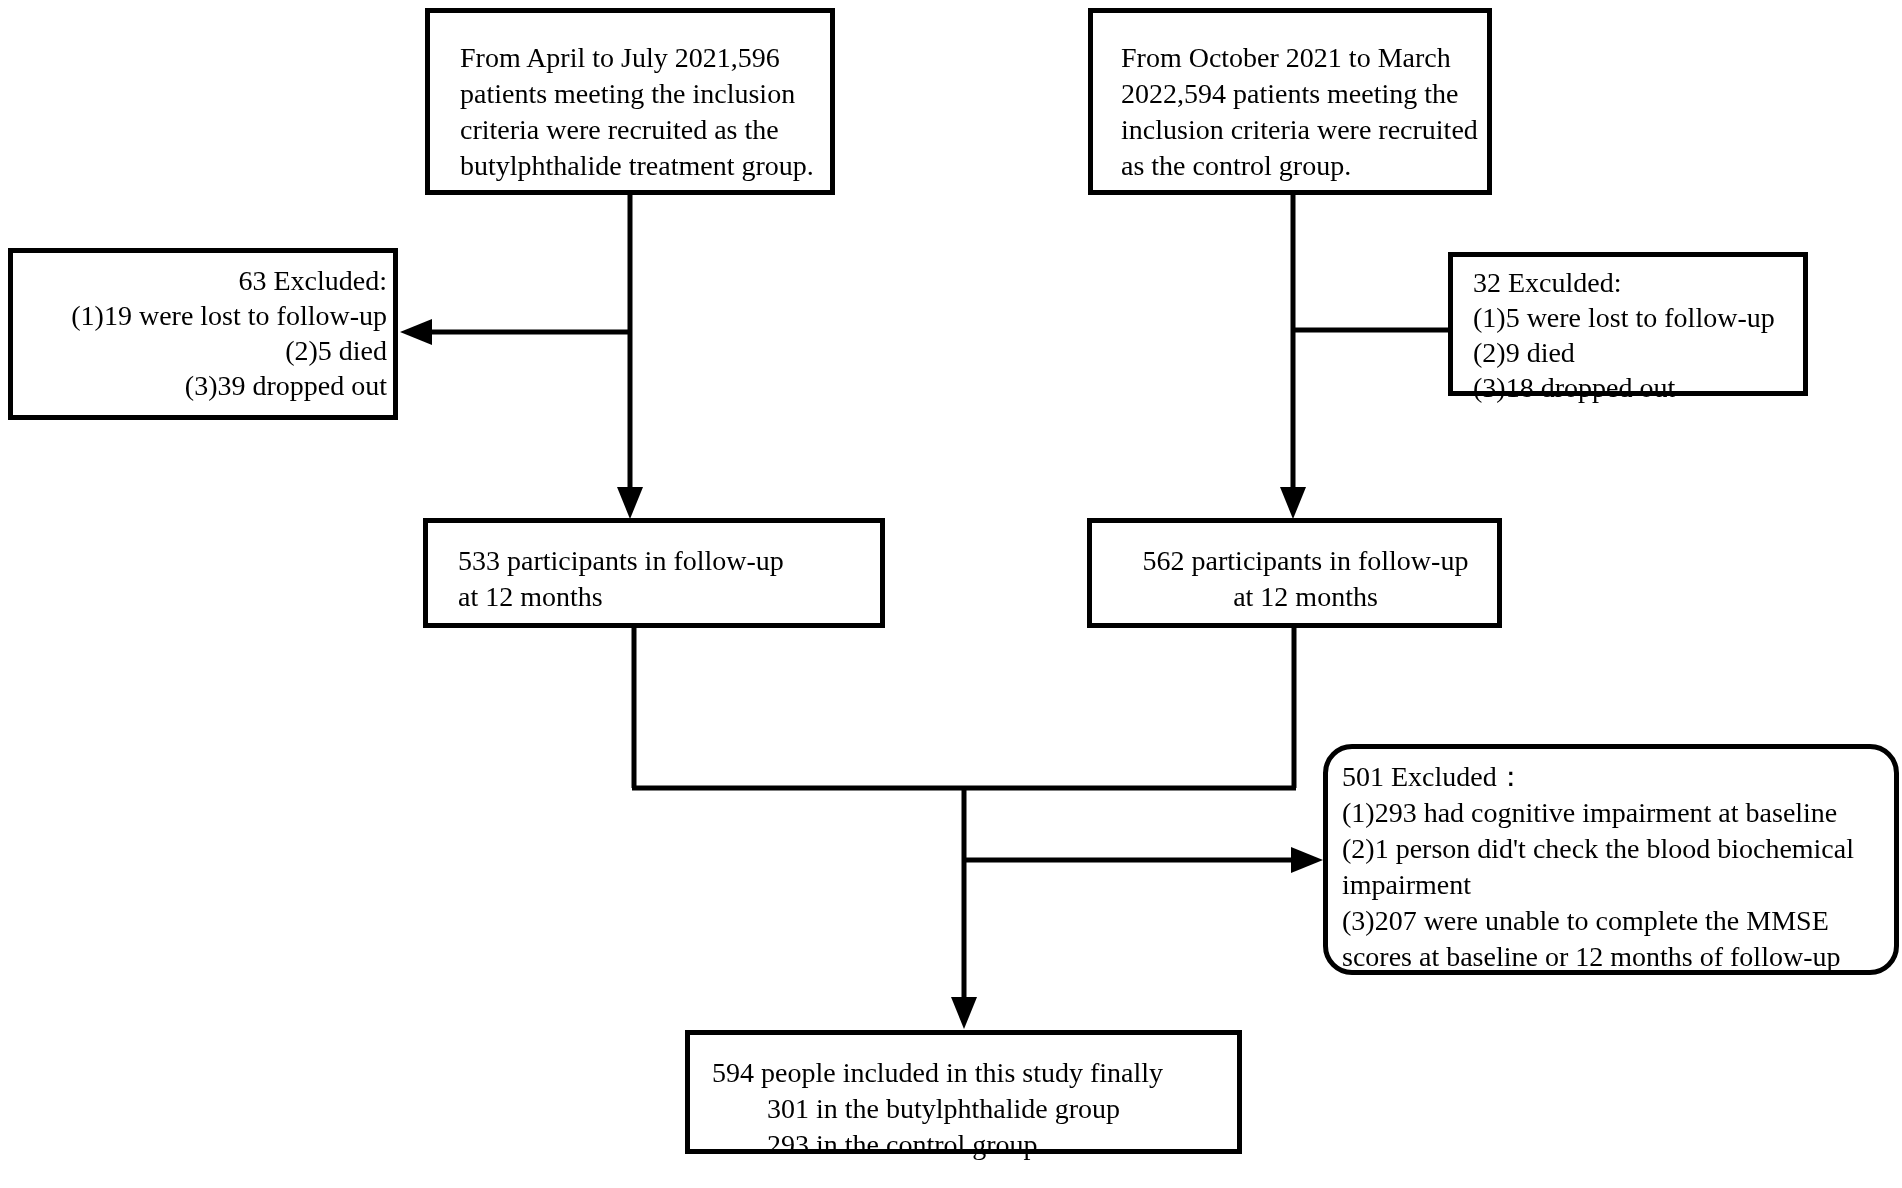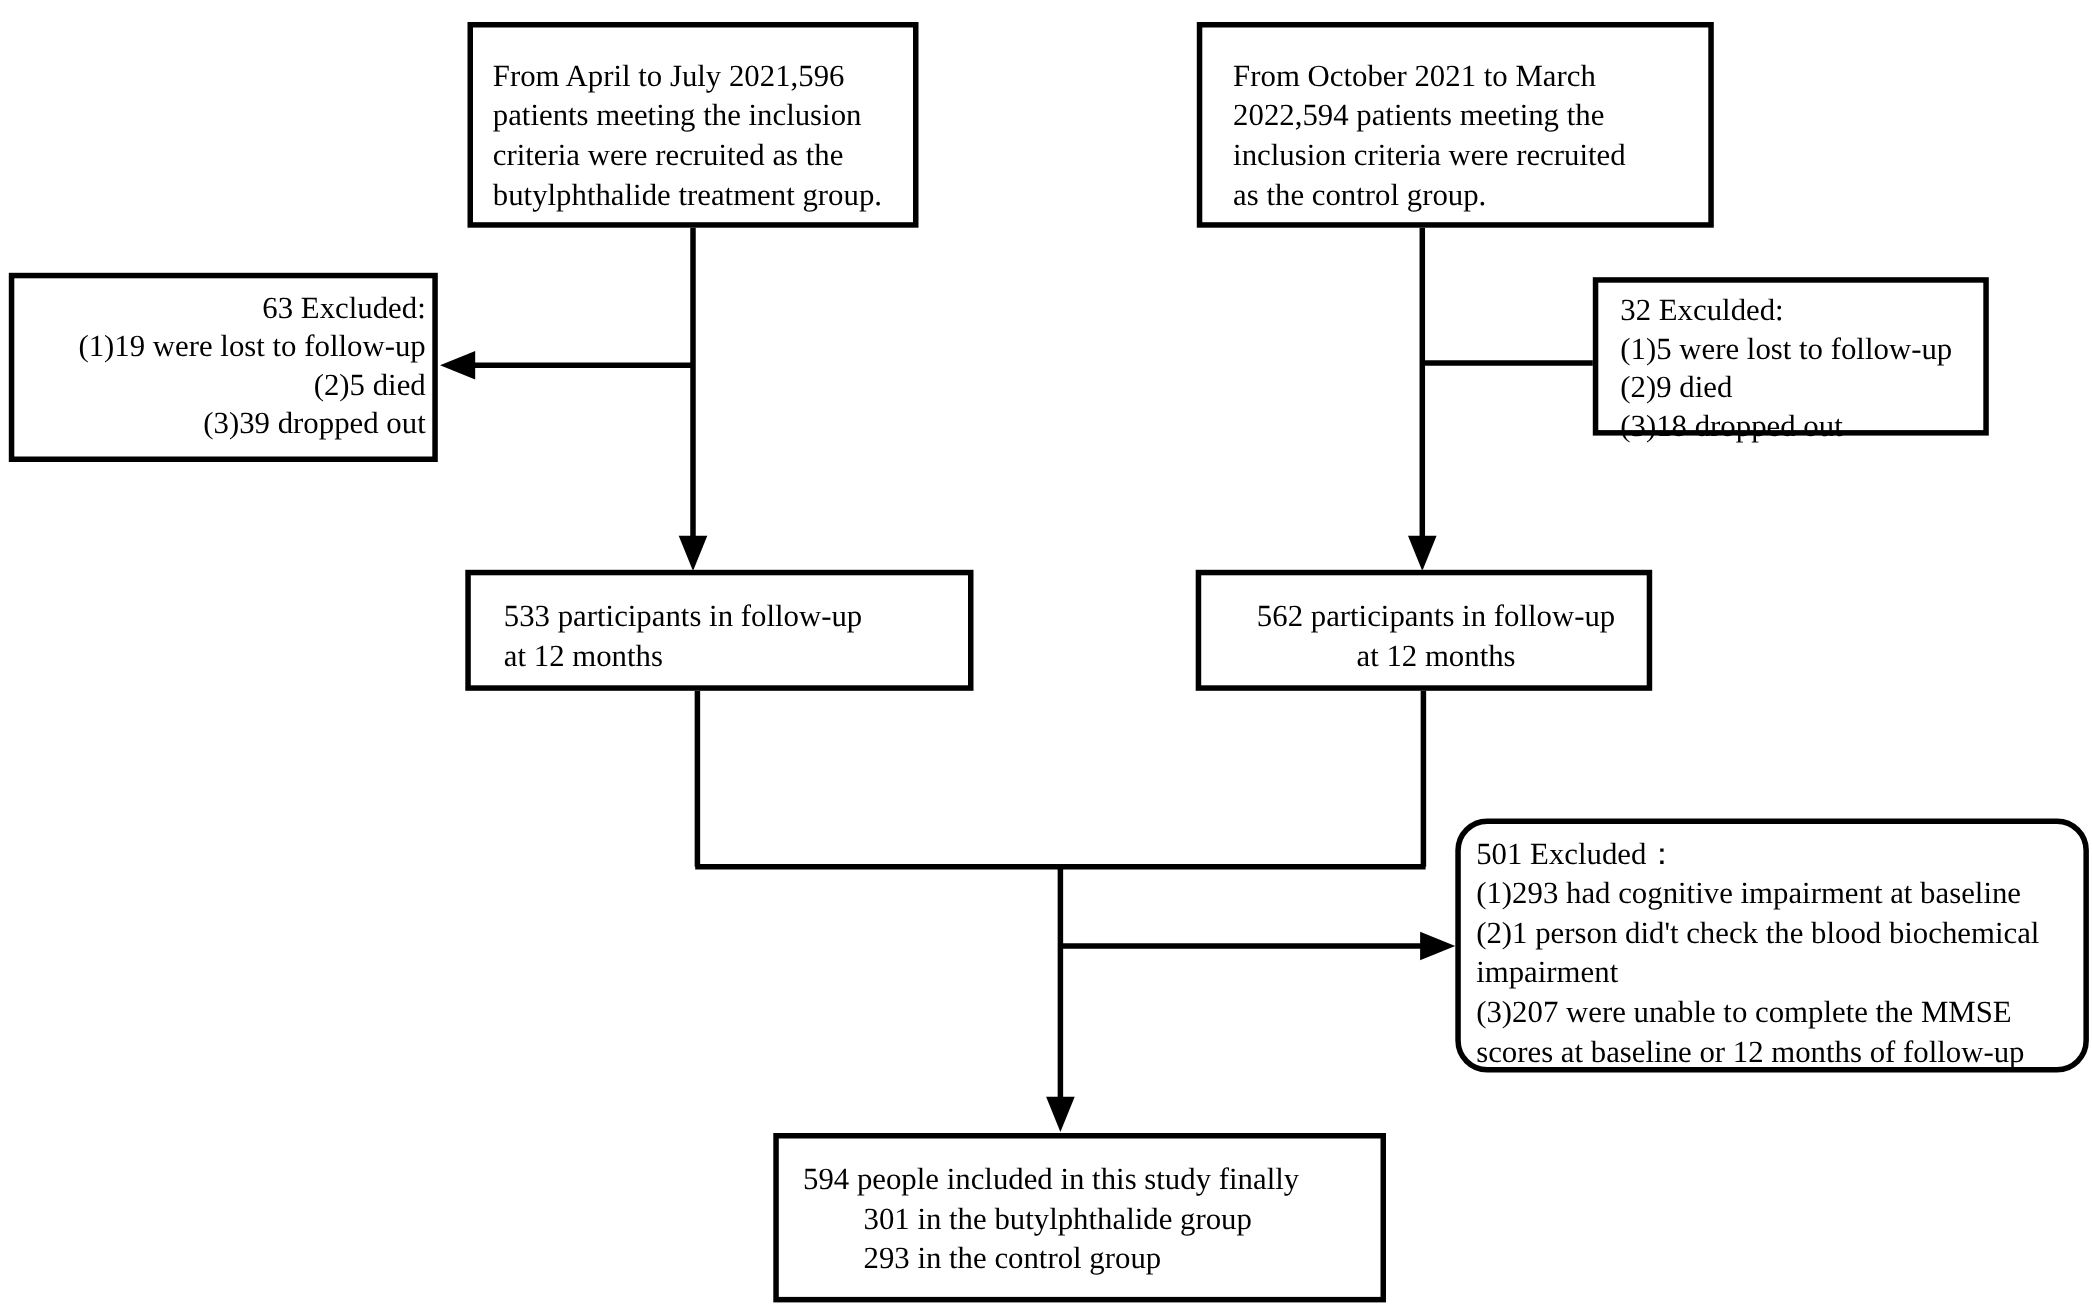--- a/index.html
+++ b/index.html
@@ -28,28 +28,28 @@
     box-sizing: border-box;
     border: 5px solid #000000;
     background: #ffffff;
     font-size: 28px;
     line-height: 36px;
   }
   .fbox .line {
     white-space: nowrap;
   }
   
-  .box-treatment-recruit { left: 425px; top: 20px;    width: 410px; height: 187px; padding: 27px 8px 0 18px; }
-  .box-control-recruit   { left: 1088px; top: 20px;   width: 470px; height: 187px; padding: 27px 8px 0 28px; }
+  .box-treatment-recruit { left: 425px; top: 8px;    width: 410px; height: 187px; padding: 27px 8px 0 30px; }
+  .box-control-recruit   { left: 1088px; top: 8px;   width: 404px; height: 187px; padding: 27px 8px 0 28px; }
   .box-excluded-left     { left: 8px;   top: 248px;  width: 390px; height: 172px; padding: 10px 6px 0 16px; line-height: 35px; text-align: right; }
   .box-excluded-right    { left: 1448px; top: 252px; width: 360px; height: 144px; padding: 8px 6px 0 20px;  line-height: 35px; }
   .box-followup-left     { left: 423px; top: 518px;  width: 462px; height: 110px; padding: 20px 8px 16px 30px; }
   .box-followup-right    { left: 1087px; top: 518px; width: 415px; height: 110px; padding: 20px 8px 0 30px; text-align: center; }
   .box-excluded-final    { left: 1323px; top: 744px; width: 576px; height: 231px; padding: 10px 6px 0 14px; border-radius: 29px; }
-  .box-final-sample      { left: 703px; top: 1030px; width: 557px; height: 154px; padding: 20px 8px 0 22px; }
+  .box-final-sample      { left: 685px; top: 1030px; width: 557px; height: 124px; padding: 20px 8px 0 22px; }
   .indent { padding-left: 55px; }
 </style>
 </head>
 <body>
 
 <div class="canvas">
 
   <svg class="connectors" viewBox="0 0 1902 1188" xmlns="http://www.w3.org/2000/svg">
 
     <g stroke="#000" stroke-width="5" fill="#000">

